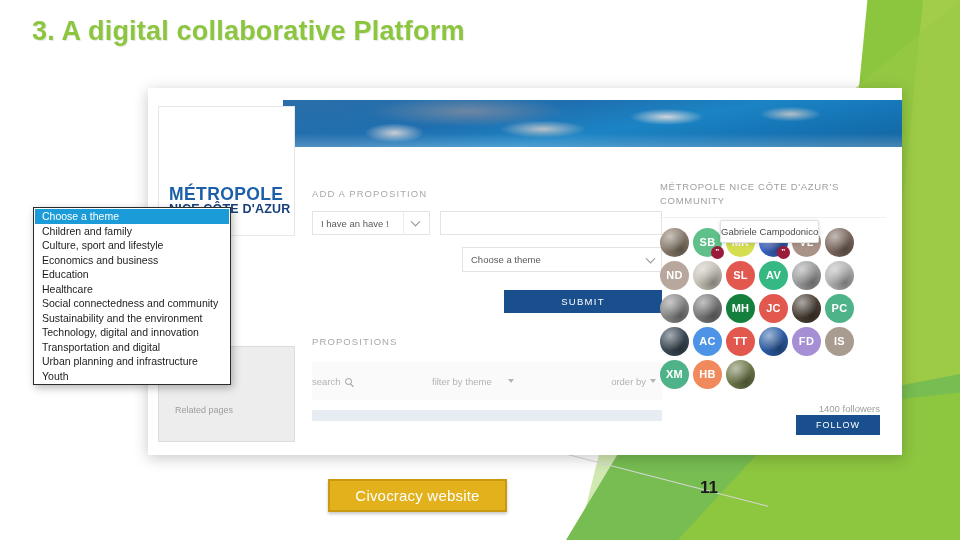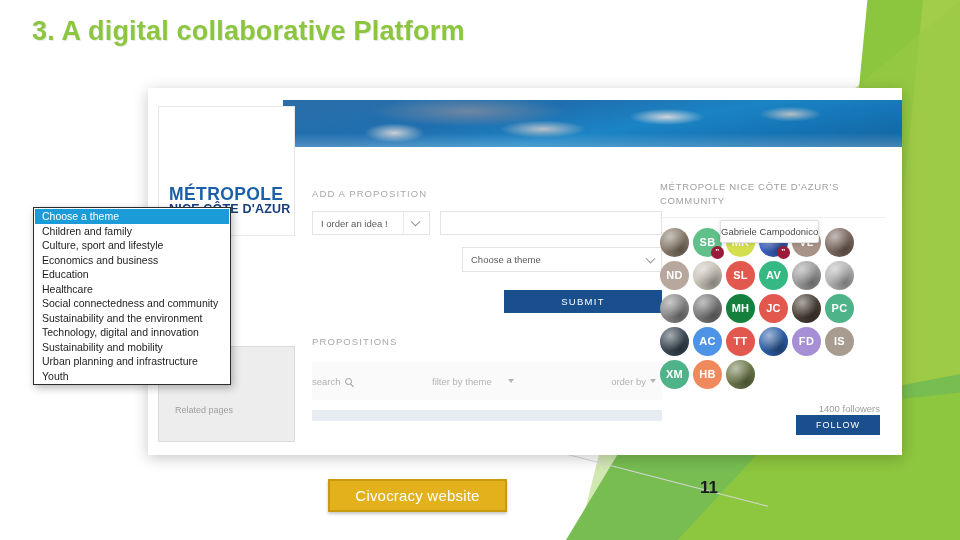--- a/index.html
+++ b/index.html
@@ -227,21 +227,21 @@
       <div class="logo-2">NICE CÔTE D'AZUR</div>
     </div>
     <div class="logo-sub"></div>
     <div class="related">Related pages</div>
 
     <div class="add-sec">
       <div class="sec-label">ADD A PROPOSITION</div>
 
       <div class="field-row">
         <div class="sel sel-idea">
-          <span>I order an idea !</span>
+          <span>I have an have !</span>
           <span class="chev"></span>
         </div>
         <div class="txt-input" title=""></div>
       </div>
 
       <div class="theme-row">
         <div class="sel sel-theme">
           <span>Choose a theme</span>
           <span class="chev"></span>
         </div>
@@ -314,21 +314,21 @@
   <div class="dropdown" id="dropdown">
       <div class="dd-item sel-hl">Choose a theme</div>
       <div class="dd-item">Children and family</div>
       <div class="dd-item">Culture, sport and lifestyle</div>
       <div class="dd-item">Economics and business</div>
       <div class="dd-item">Education</div>
       <div class="dd-item">Healthcare</div>
       <div class="dd-item">Social connectedness and community</div>
       <div class="dd-item">Sustainability and the environment</div>
       <div class="dd-item">Technology, digital and innovation</div>
-      <div class="dd-item">Sustainability and mobility</div>
+      <div class="dd-item">Transportation and digital</div>
       <div class="dd-item">Urban planning and infrastructure</div>
       <div class="dd-item">Youth</div>
     </div>
 
   <div class="btn-civo">Civocracy website</div>
   <div class="pagenum">11</div>
 
 </div>
 
 </body></html>

